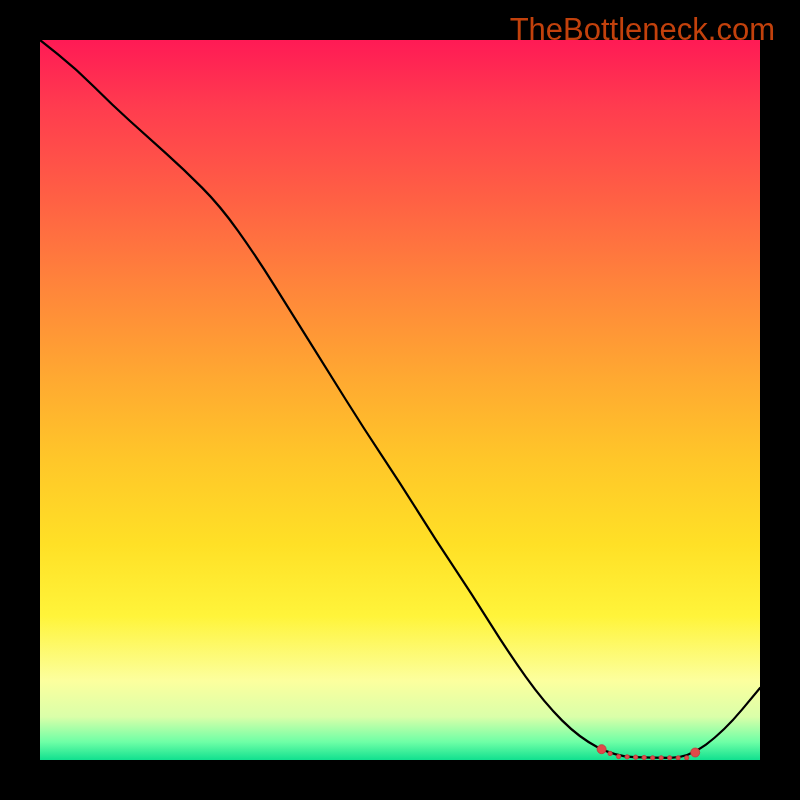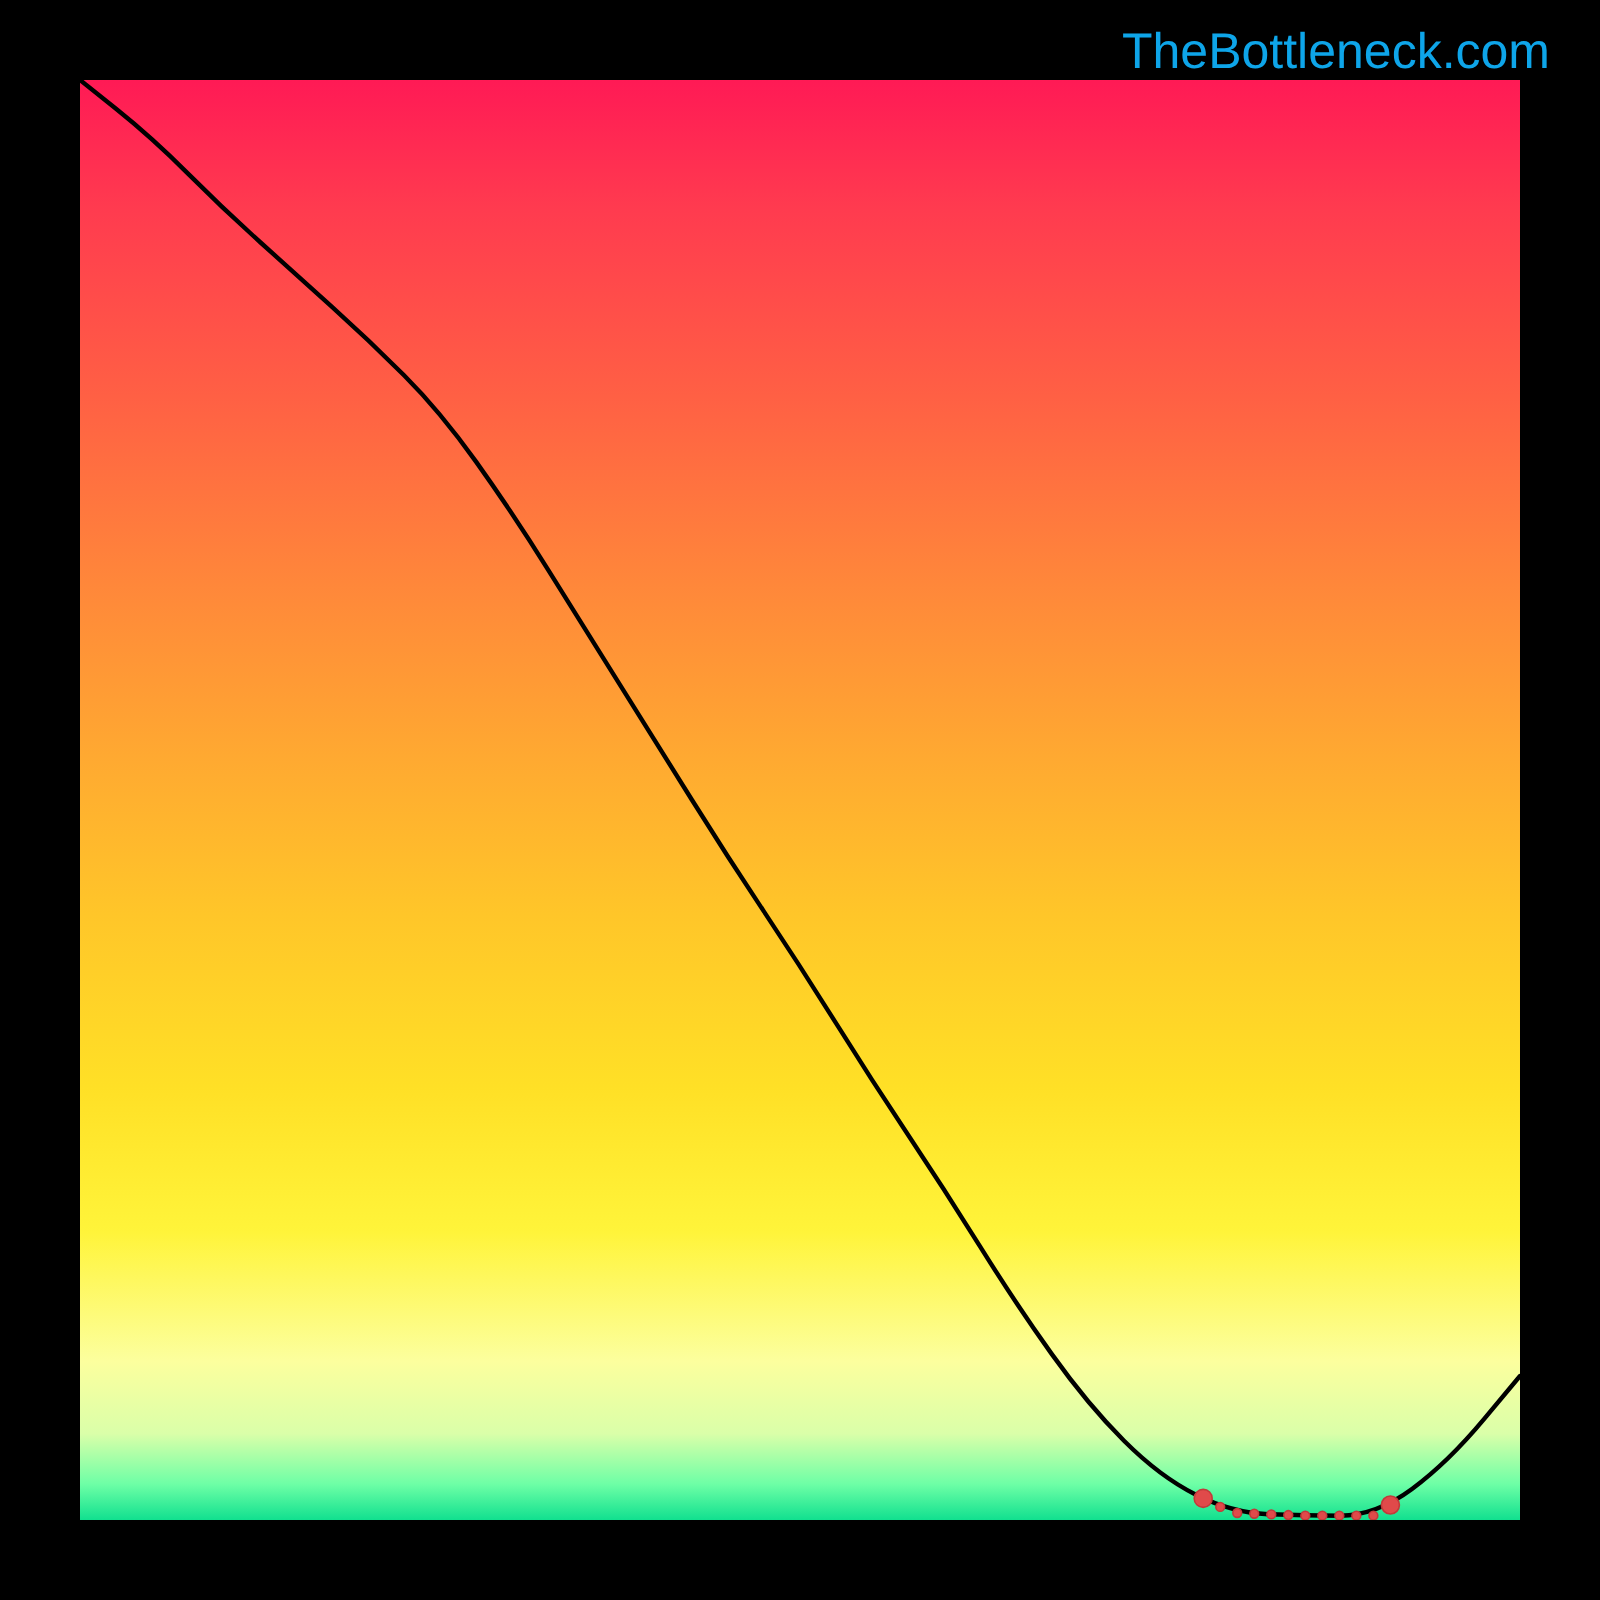--- a/index.html
+++ b/index.html
@@ -28,22 +28,22 @@
       #fff43a 80%,
       #fcff9e 89%,
       #daffa9 94%,
       #6effa6 97.5%,
       #11e08f 100%);
   }
   .watermark {
     position: absolute;
     top: 12px;
     right: 25px;
-    color: #0ea5e9;
-    font-size: 25px;
+    color: #c2410c;
+    font-size: 31px;
     font-weight: 400;
     letter-spacing: 0px;
   }
   svg.plot {
     position: absolute;
     left: 0;
     top: 0;
     width: 720px;
     height: 720px;
   }

